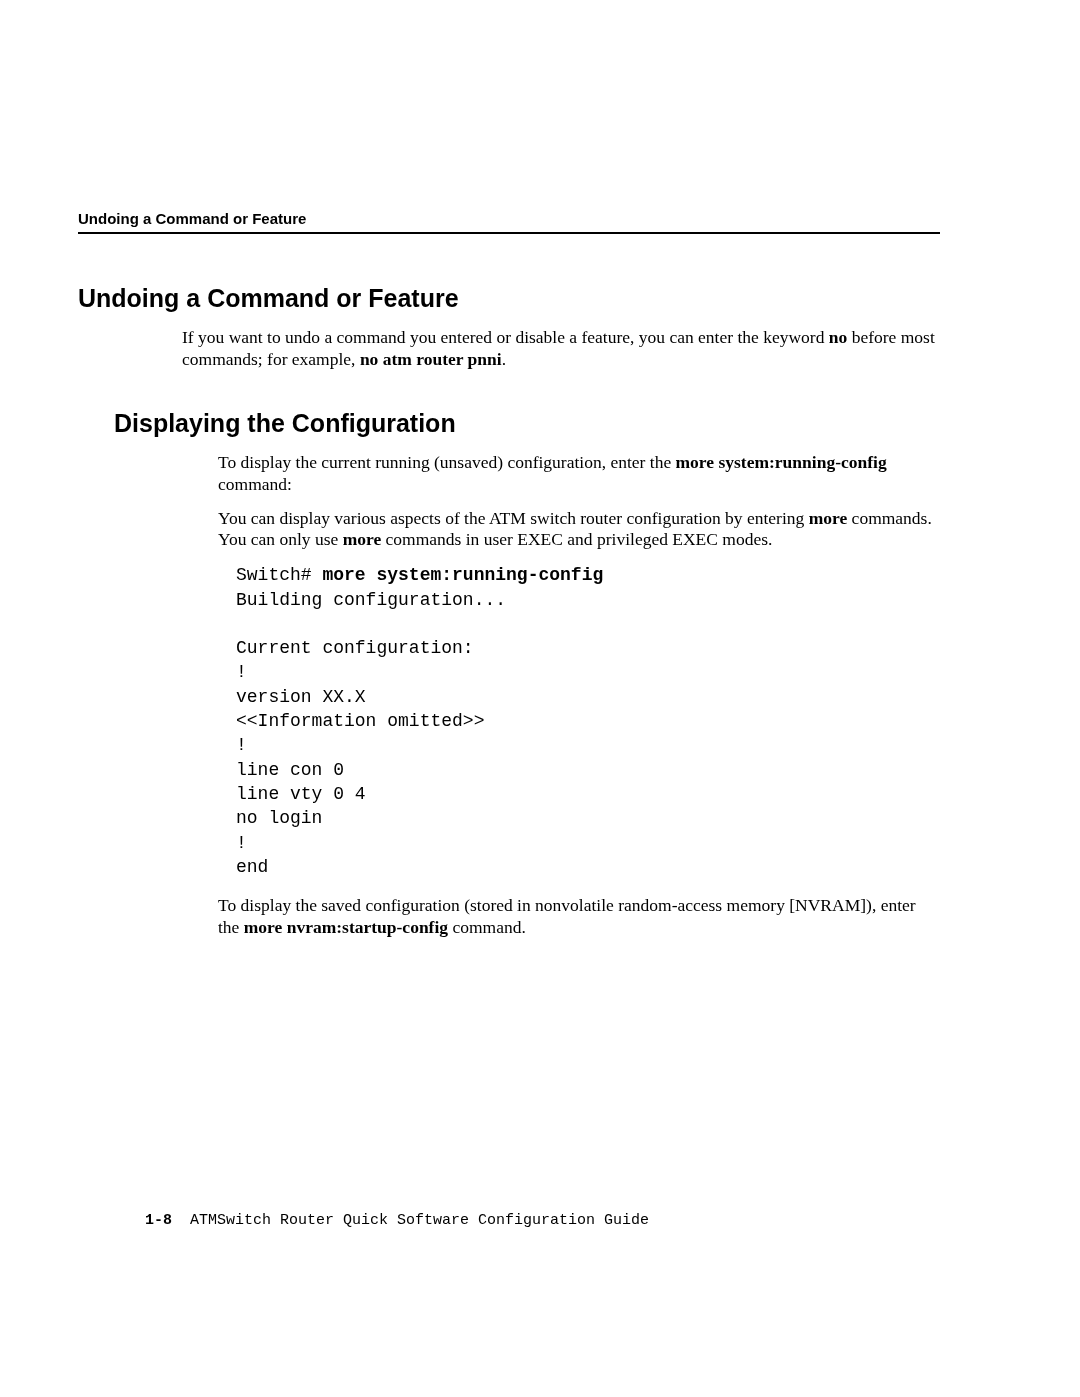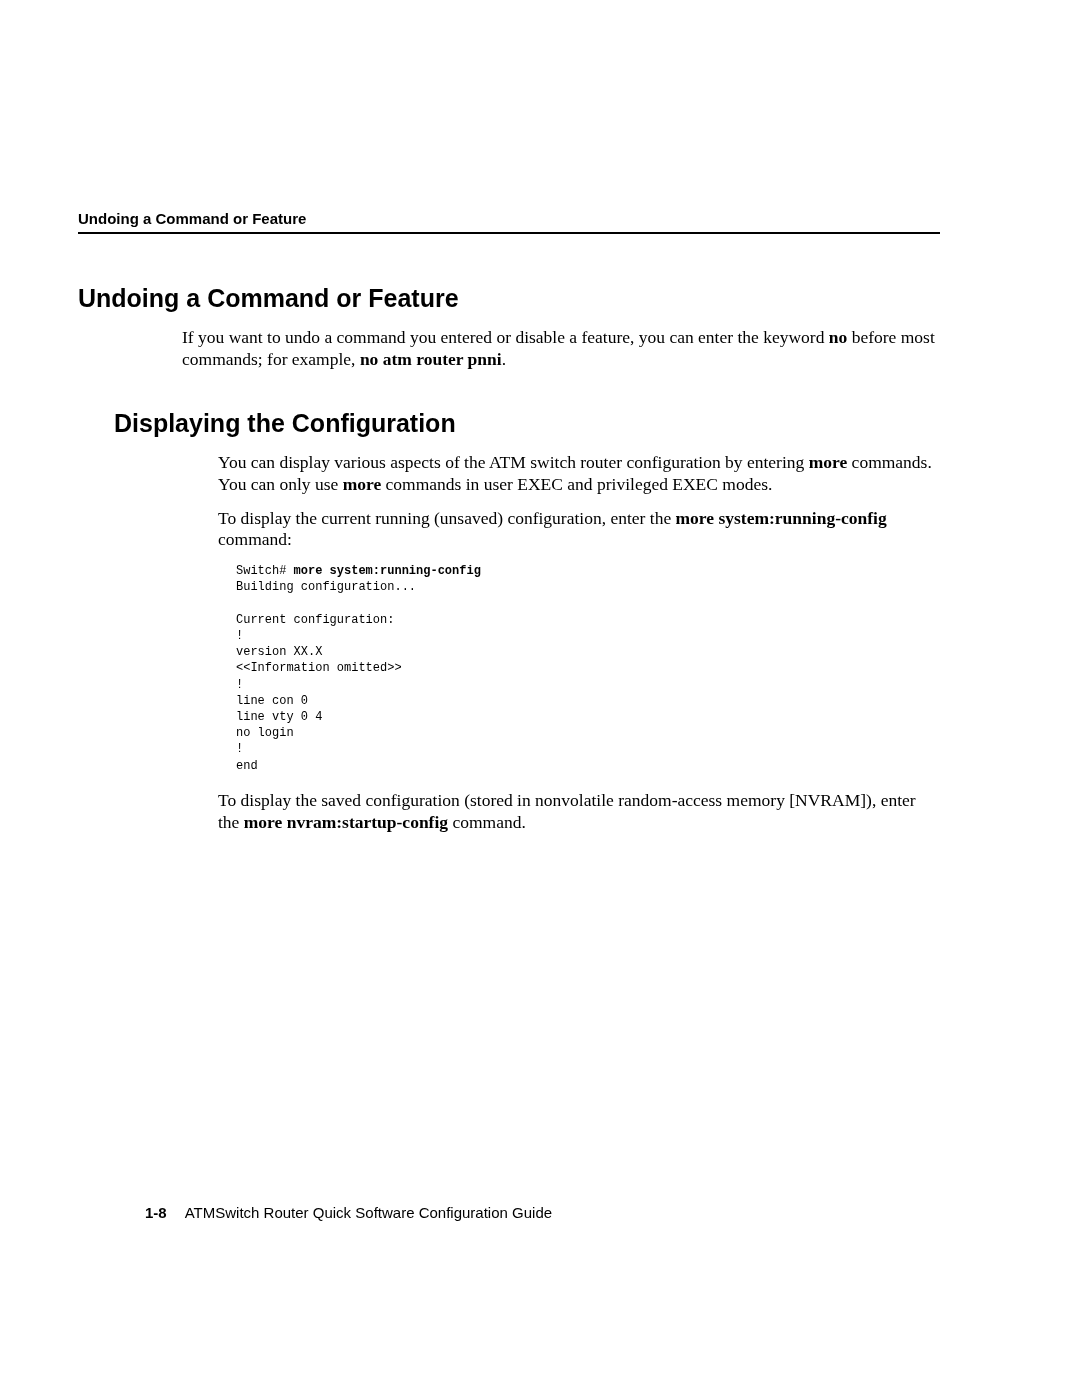--- a/index.html
+++ b/index.html
@@ -45,33 +45,33 @@
     }
     .second-section {
       margin-top: 38px;
       margin-left: 36px;
     }
     .bold {
       font-weight: bold;
     }
     .code-block {
       font-family: 'Courier New', Courier, monospace;
-      font-size: 12px;
+      font-size: 18px;
       line-height: 1.35;
       white-space: pre;
       margin: 10px 0 16px 18px;
     }
     .code-bold {
       font-weight: bold;
     }
     .footer {
       position: absolute;
       left: 145px;
-      bottom: 176px;
-      font-family: Liberation Sans, sans-serif;
+      bottom: 168px;
+      font-family: Liberation Mono, monospace;
       font-size: 15px;
     }
     .footer .page-num {
       font-weight: bold;
       margin-right: 18px;
     }
   </style>
 </head>
 <body>
 
@@ -84,24 +84,24 @@
   <div class="body-block">
     <p class="para">
       <span>If you want to undo a command you entered or disable a feature, you can enter the keyword </span><span class="bold">no</span><span> before most commands; for example, </span><span class="bold">no atm router pnni</span><span>.</span>
     </p>
   </div>
 
   <div class="second-section">
     <div class="section-heading">Displaying the Configuration</div>
     <div class="body-block">
       <p class="para">
-        <span>You can display various aspects of the ATM switch router configuration by entering </span><span class="bold">more</span><span> commands. You can only use </span><span class="bold">more</span><span> commands in user EXEC and privileged EXEC modes.</span>
+        <span>To display the current running (unsaved) configuration, enter the </span><span class="bold">more system:running-config</span><span> command:</span>
       </p>
       <p class="para">
-        <span>To display the current running (unsaved) configuration, enter the </span><span class="bold">more system:running-config</span><span> command:</span>
+        <span>You can display various aspects of the ATM switch router configuration by entering </span><span class="bold">more</span><span> commands. You can only use </span><span class="bold">more</span><span> commands in user EXEC and privileged EXEC modes.</span>
       </p>
       <div class="code-block"><span>Switch# </span><span class="code-bold">more system:running-config</span>
 <span>Building configuration...
 
 Current configuration:
 !
 version XX.X
 &lt;&lt;Information omitted&gt;&gt;
 !
 line con 0

